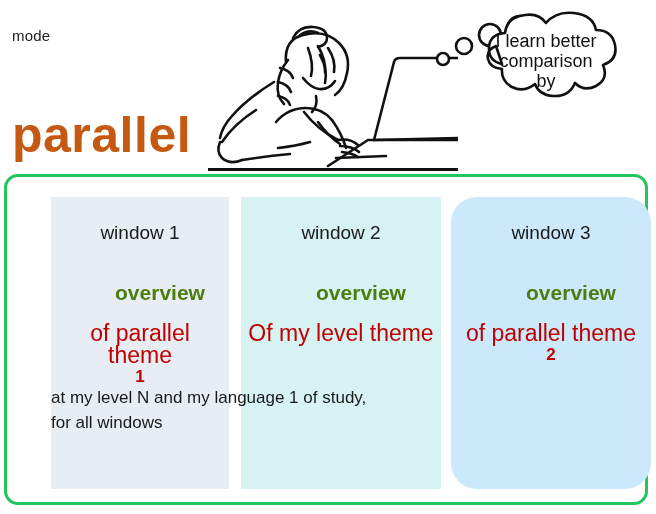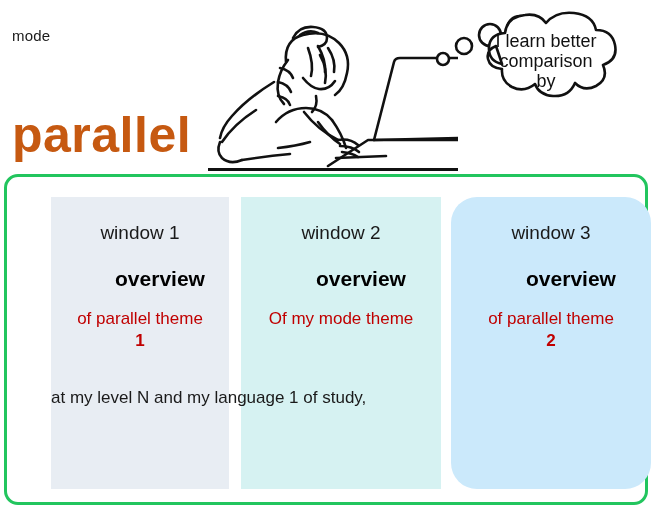--- a/index.html
+++ b/index.html
@@ -115,30 +115,30 @@
   .window-panel.w2 { left: 234px; width: 200px; text-align: center; }
   .window-panel.w3 { left: 444px; width: 200px; }
 
   .window-title {
     margin-top: 26px;
     font-size: 19px;
     color: #1a1a1a;
     line-height: 1.1;
   }
   .overview-word {
-    margin-top: 23px;
+    margin-top: 37px;
     font-size: 21px;
     font-weight: bold;
-    color: #000000;
+    color: #4d7c0f;
     line-height: 1.1;
     padding-left: 40px;
   }
   .overview-sub {
     margin-top: 18px;
-    font-size: 17px;
+    font-size: 23px;
     color: #c00000;
     line-height: 22px;
     padding: 0 4px;
   }
   .overview-num {
     font-size: 17px;
     font-weight: bold;
     color: #c00000;
     line-height: 22px;
   }
@@ -253,29 +253,30 @@
     <div class="window-panel w1" style="background: rgb(232, 237, 243);">
       <div class="window-title">window 1</div>
       <div class="overview-word">overview</div>
       <div class="overview-sub">of parallel theme</div>
       <div class="overview-num">1</div>
     </div>
 
     <div class="window-panel w2" style="background: rgb(214, 242, 242);">
       <div class="window-title">window 2</div>
       <div class="overview-word">overview</div>
-      <div class="overview-sub">Of my mode theme</div>
+      <div class="overview-sub">Of my level theme</div>
       <div class="overview-num"></div>
     </div>
 
     <div class="window-panel w3" style="background: rgb(203, 233, 251); border-radius: 26px;">
       <div class="window-title">window 3</div>
       <div class="overview-word">overview</div>
       <div class="overview-sub">of parallel theme</div>
       <div class="overview-num">2</div>
     </div>
 
     <div class="caption">
       <div>at my level N and my language 1 of study,</div>
+      <div>for all windows</div>
     </div>
 
   </div>
 </div>
 
 </body></html>

